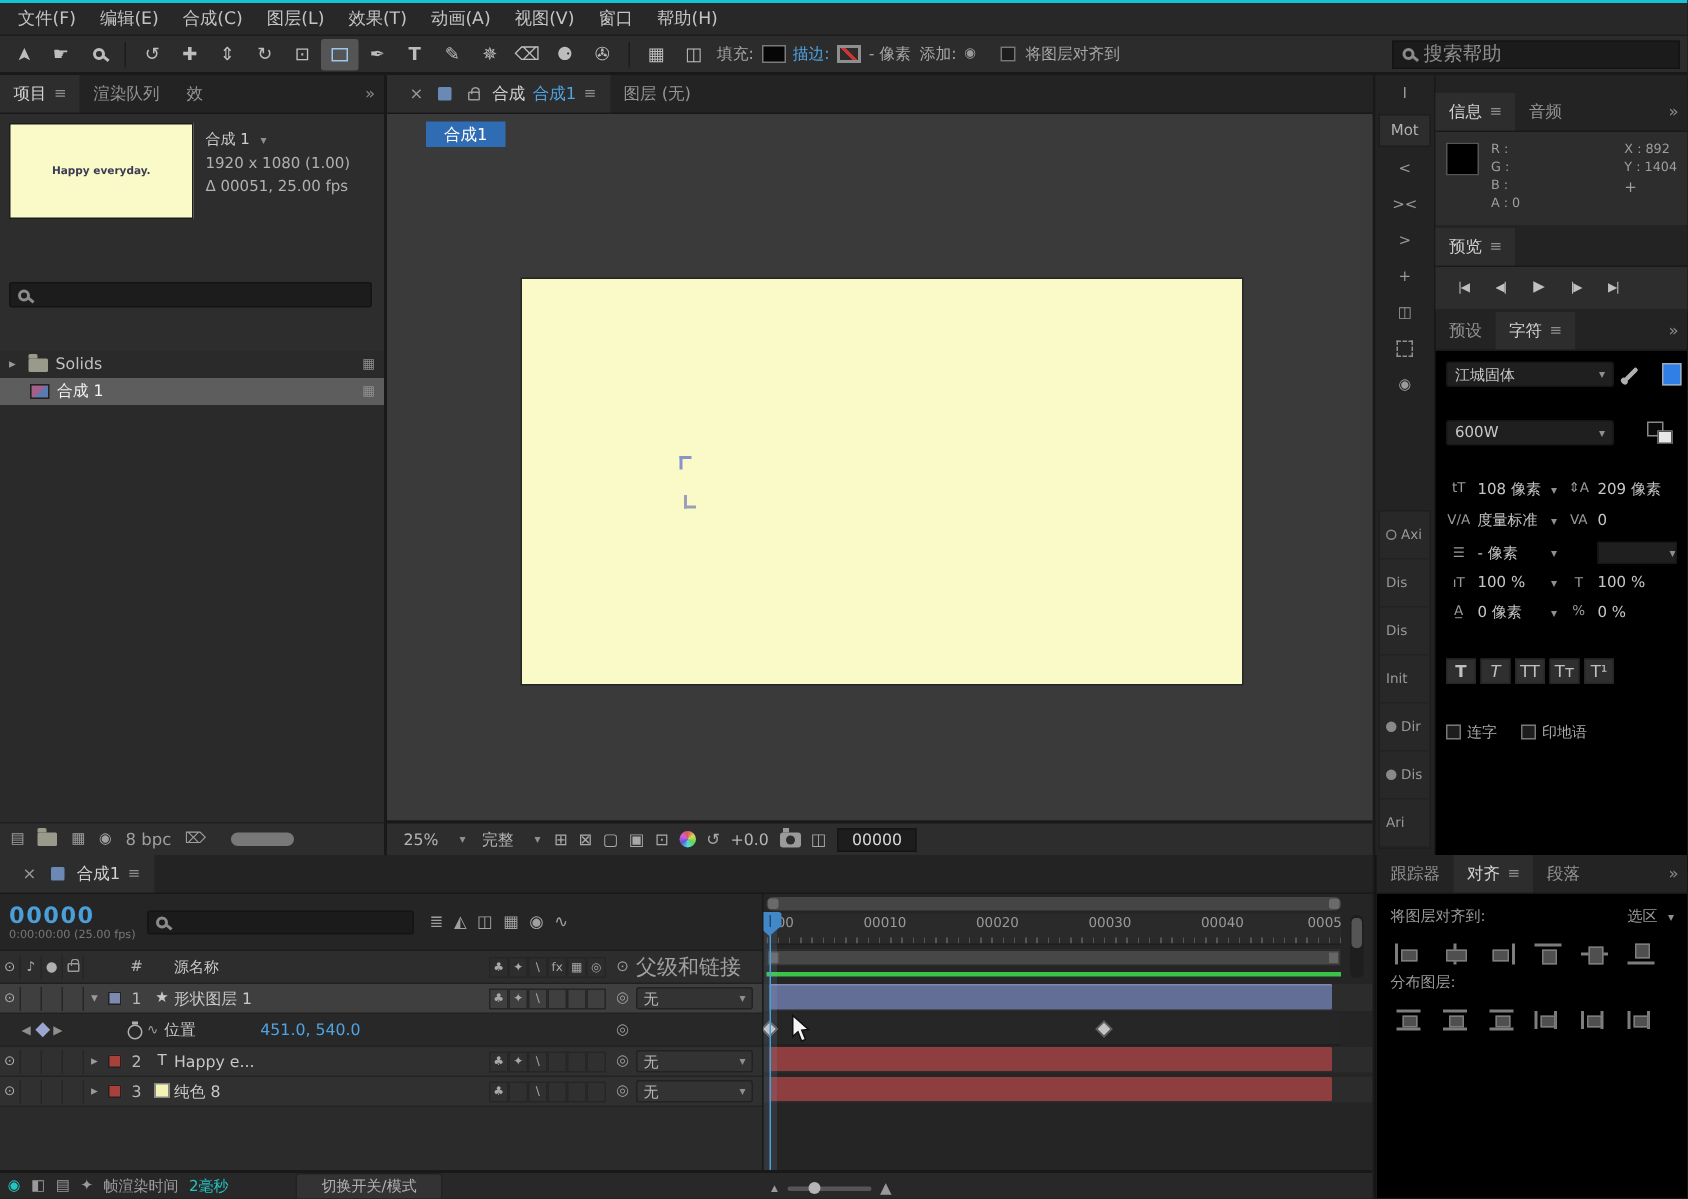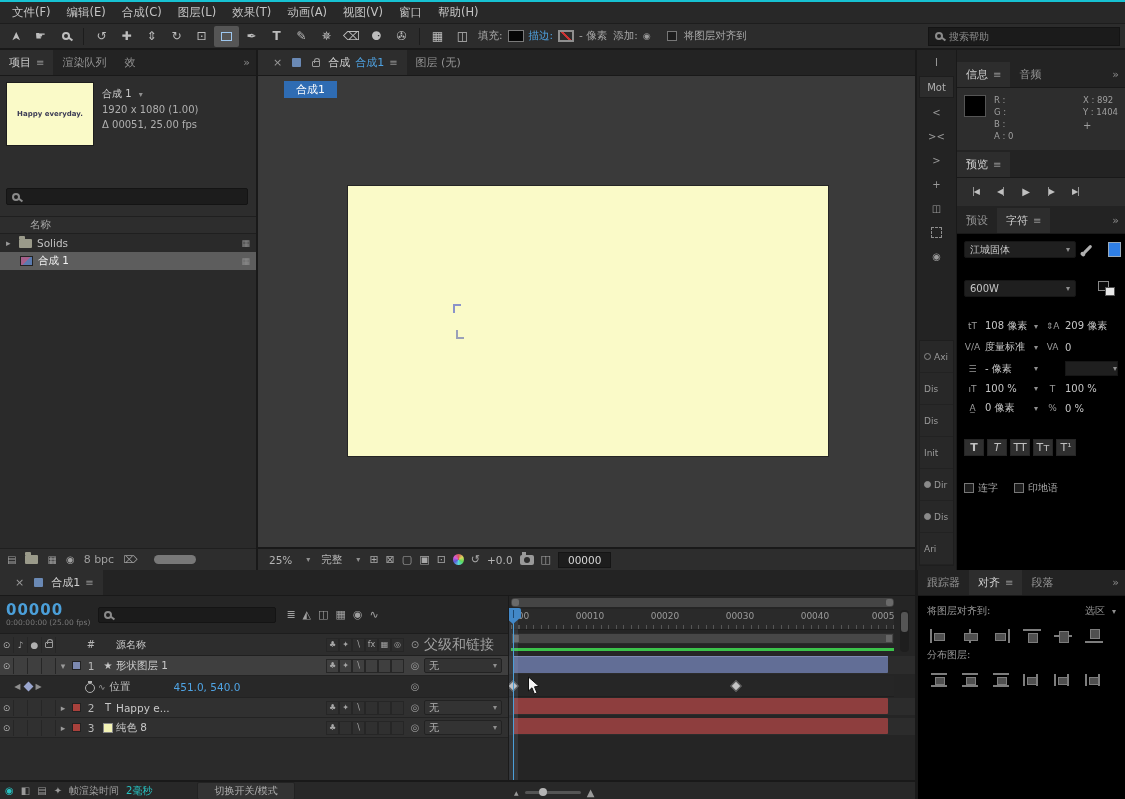--- a/index.html
+++ b/index.html
@@ -17,21 +17,21 @@
 .tsep{width:1px;height:17px;background:#1c1c1c;margin:0 5px;flex:none}
 .rect-ic{width:11px;height:9px;border:1px solid #9ec7ef}
 .mag{width:8px;height:8px;border:2px solid currentColor;border-radius:50%;position:relative;display:inline-block}
 .mag::after{content:"";position:absolute;width:5px;height:2px;background:currentColor;right:-5px;bottom:-2px;transform:rotate(40deg)}
 .tb-label{color:#a6a6a6;margin:0 3px;white-space:nowrap;font-size:10.5px}
 .fill-sw{width:16px;height:12px;background:#060606;border:1px solid #7a7a7a;margin:0 2px;flex:none}
 .stroke-sw{width:16px;height:12px;border:2px solid #8f8f8f;background:linear-gradient(45deg,transparent 42%,#c33 42%,#c33 58%,transparent 58%),#2c2c2c;margin:0 2px;flex:none}
 .chk{width:10px;height:10px;border:1px solid #777;background:#1d1d1d;display:inline-block;margin-right:4px;flex:none}
 .mini-ic{color:#9a9a9a;font-size:9px;margin:0 2px}
 .tb-search{margin-left:auto;margin-right:2px;display:flex;align-items:center;gap:6px;background:#1b1b1b;border:1px solid #141414;height:19px;width:192px;padding:0 6px;color:#8a8a8a}
-.tb-search input{background:transparent;border:none;outline:none;color:#bbb;font:inherit;font-size:10px;width:140px}
+.tb-search input{background:transparent;border:none;outline:none;color:#bbb;font:inherit;font-size:13px;width:140px}
 .tb-search input::placeholder{color:#8d8d8d}
 
 
 .tabbar{height:26px;background:#232323;display:flex;align-items:stretch;font-size:11px;border-bottom:1px solid #191919}
 .tab{display:flex;align-items:center;gap:5px;padding:0 9px;color:#949494;white-space:nowrap}
 .tab.on{background:#2d2d2d;color:#d2d2d2}
 .menu-glyph{color:#8f8f8f;font-size:10px}
 .chev2{margin-left:auto;align-self:center;color:#8a8a8a;padding:0 6px;font-size:11px}
 .x{color:#9a9a9a;align-self:center;padding:0 2px 0 6px;font-size:11px}
 .sq{width:9px;height:9px;background:#6a89b5;border-radius:1px;align-self:center;margin:0 3px;flex:none}
@@ -42,21 +42,21 @@
 
 
 .main{position:absolute;left:0;top:50px;width:1125px;height:520px}
 .project{position:absolute;left:0;top:0;width:258px;height:520px;background:#2d2d2d;border-right:2px solid #191919}
 .viewer{position:absolute;left:258px;top:0;width:659px;height:520px;background:#2d2d2d;border-right:2px solid #191919}
 .strip{position:absolute;left:917px;top:0;width:40px;height:520px;background:#232323;border-right:1px solid #191919}
 .rightcol{position:absolute;left:957px;top:12px;width:168px;height:520px;background:#232323}
 
 
 .proj-head{display:flex;gap:8px;padding:6px 6px 0}
-.thumb{width:88px;height:64px;background:#fafac8;display:flex;align-items:center;justify-content:center;color:#3b3b55;font-size:7px;font-weight:bold;border:1px solid #1d1d1d;flex:none}
+.thumb{width:123px;height:64px;background:#fafac8;display:flex;align-items:center;justify-content:center;color:#3b3b55;font-size:7px;font-weight:bold;border:1px solid #1d1d1d;flex:none}
 .proj-meta{font-size:10px;color:#b0b0b0;line-height:1.55;padding-top:4px;white-space:nowrap;overflow:hidden}
 .proj-meta .cname{color:#cdcdcd}
 .psearch{position:absolute;left:6px;top:138px;width:242px;height:17px;background:#1c1c1c;border:1px solid #141414;border-radius:2px;display:flex;align-items:center;gap:5px;padding:0 5px;color:#8a8a8a}
 .nhead{position:absolute;left:0;top:166px;width:100%;height:18px;border-bottom:1px solid #1f1f1f;border-top:1px solid #1f1f1f;display:flex;align-items:center;padding-left:30px;color:#a8a8a8;font-size:10.5px;background:#2d2d2d}
 .plist{position:absolute;left:0;top:184px;right:0;bottom:22px;background:#2a2a2a}
 .prow{display:flex;align-items:center;gap:5px;height:18px;padding:0 6px;font-size:10.5px;color:#c0c0c0}
 .prow.sel{background:#5d5d5d;color:#f2f2f2}
 .texp{color:#9a9a9a;font-size:9px;width:8px}
 .folder{width:13px;height:9px;background:#9a9a8a;border-radius:1px;position:relative;flex:none}
 .folder::before{content:"";position:absolute;top:-3px;left:0;width:6px;height:3px;background:#9a9a8a;border-radius:1px 1px 0 0}
@@ -300,23 +300,20 @@
           </div>
         <div class="proj-meta">
           <div><span class="cname">合成 1</span> <span class="car">▾</span></div>
           <div>1920 x 1080 (1.00)</div>
           <div>Δ 00051, 25.00 fps</div>
         </div>
       </div>
       <div class="psearch">
         <span class="mag"></span>
       </div>
-      <div class="nhead">
-          <span>名称</span>
-        </div>
       <div class="plist">
         <div class="prow">
           <span class="texp">▸</span>
           <span class="folder"></span>
           <span>Solids</span>
           <span class="rgrid">▦</span>
         </div>
         <div class="prow sel" style="padding-left:20px">
           <span class="comp-ic"></span>
           <span>合成 1</span>

